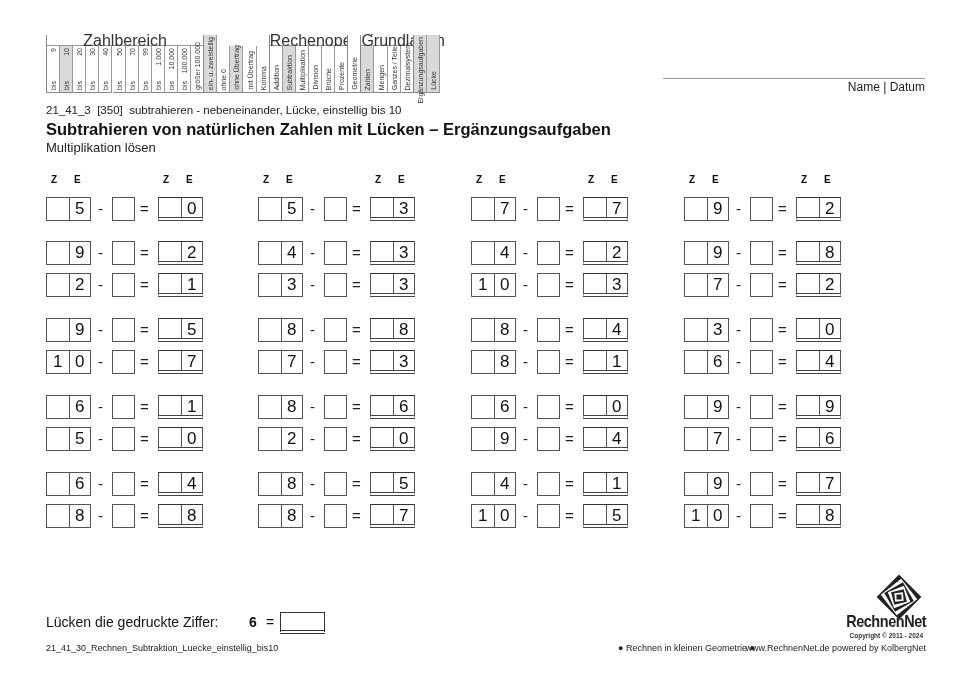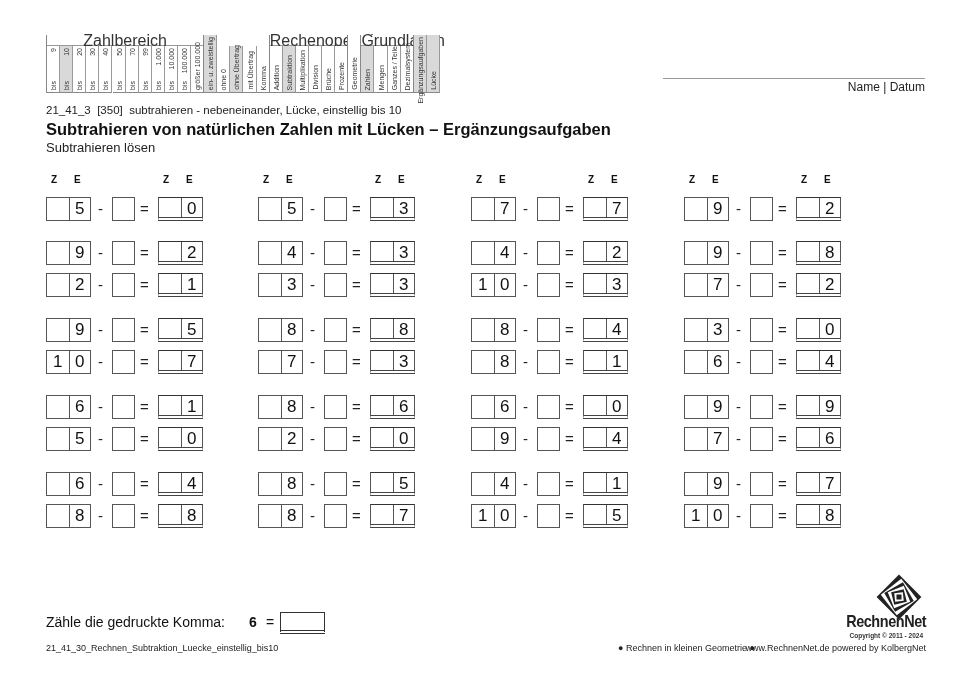--- a/index.html
+++ b/index.html
@@ -164,21 +164,21 @@
         <span class="vbot">Lücke</span>
       </div>
     </div>
   </div>
 
 <div class="name-line"></div>
 <div class="name-label">Name | Datum</div>
 
 <div class="meta">21_41_3  [350]  subtrahieren - nebeneinander, Lücke, einstellig bis 10</div>
 <div class="title">Subtrahieren von natürlichen Zahlen mit Lücken – Ergänzungsaufgaben</div>
-<div class="subtitle">Subtrahieren lösen</div>
+<div class="subtitle">Multiplikation lösen</div>
 
 <div id="exercises">
     <div class="ze" style="left: 51px; top: 174px;">Z</div>
     <div class="ze" style="left: 74px; top: 174px;">E</div>
     <div class="ze" style="left: 163px; top: 174px;">Z</div>
     <div class="ze" style="left: 186px; top: 174px;">E</div>
     <div class="eq" style="left: 46px; top: 197px;">
       <div class="box2" style="left:0">
         <div class="d"></div>
         <div class="d">5</div>
@@ -653,21 +653,21 @@
       <div class="op" style="left:52px">-</div>
       <div class="box1" style="left:66px"></div>
       <div class="op" style="left:94px">=</div>
       <div class="box2 res" style="left:112px">
         <div class="d"></div>
         <div class="d">8</div>
       </div>
     </div>
   </div>
 
-<div class="count-label">Zähle die gedruckte Komma:</div>
+<div class="count-label">Lücken die gedruckte Ziffer:</div>
 <div class="count-digit">6</div>
 <div class="count-eq">=</div>
 <div class="count-box"></div>
 
 <div class="file-id">21_41_30_Rechnen_Subtraktion_Luecke_einstellig_bis10</div>
 <div class="slogan">● Rechnen in kleinen Geometrie ●</div>
 <div class="site">www.RechnenNet.de powered by KolbergNet</div>
 
 <svg class="logo" viewBox="0 0 48 48">
   <g transform="translate(24,24)">

